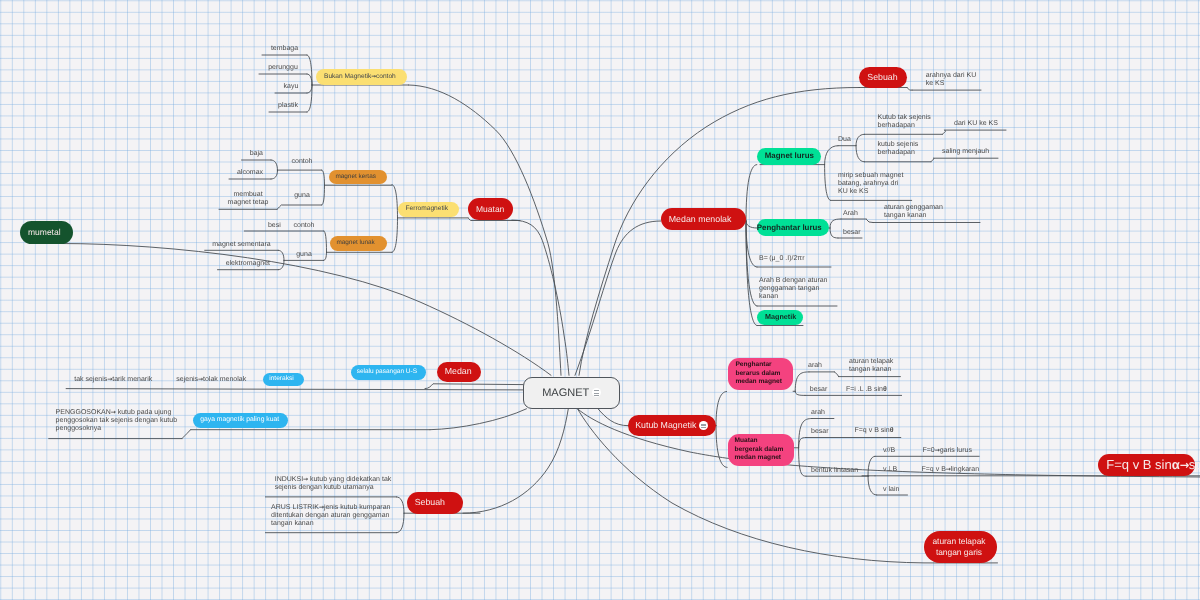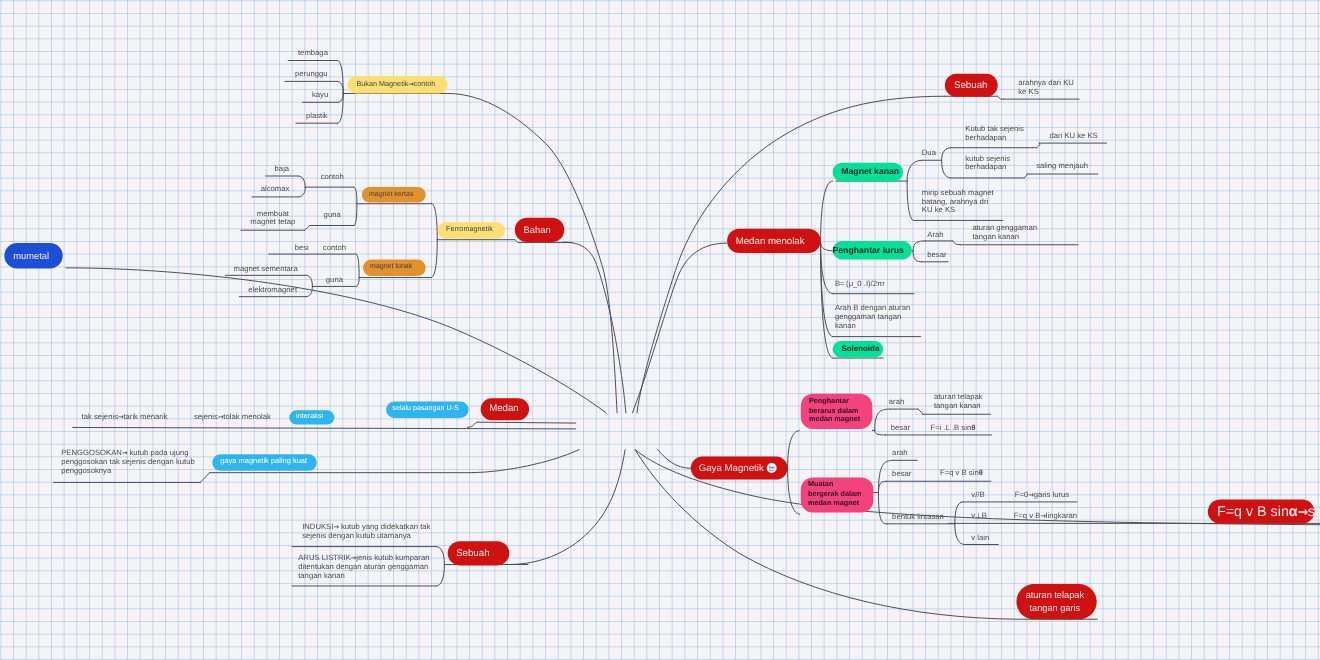--- a/index.html
+++ b/index.html
@@ -135,20 +135,28 @@
       <path d="M181.9 438.6L181.9 438.6Q181.9 438.6 186.9 433.6L190.6 429.7" fill="none" stroke="#4a4f55" stroke-width="0.9" stroke-linecap="round"></path>
       <path d="M190.6 429.7L430.0 429.7" fill="none" stroke="#4a4f55" stroke-width="0.9" stroke-linecap="round"></path>
       <path d="M430 429.7C460 429 500 421 526.5 408.8" fill="none" stroke="#4a4f55" stroke-width="0.9" stroke-linecap="round"></path>
       <path d="M265.4 496.9L396.5 496.9" fill="none" stroke="#4a4f55" stroke-width="0.9" stroke-linecap="round"></path>
       <path d="M265.4 532.7L396.5 532.7" fill="none" stroke="#4a4f55" stroke-width="0.9" stroke-linecap="round"></path>
       <path d="M396.5 496.9C401.1 496.9 404.0 502.4 404.0 513.2" fill="none" stroke="#4a4f55" stroke-width="0.9" stroke-linecap="round"></path>
       <path d="M396.5 532.7C401.1 532.7 404.0 526.1 404.0 513.2" fill="none" stroke="#4a4f55" stroke-width="0.9" stroke-linecap="round"></path>
       <path d="M404.0 513.2L480.0 513.2" fill="none" stroke="#4a4f55" stroke-width="0.9" stroke-linecap="round"></path>
       <path d="M463 513.2C500 513 530 495 548 468C560 450 565 428 568.3 408.8" fill="none" stroke="#4a4f55" stroke-width="0.9" stroke-linecap="round"></path>
     </svg>
+  <div class="central" id="central" style="left: 523.4px; top: 376.7px; width: 96.6px; height: 32.1px; font-size: 11px;">
+    <span>MAGNET</span>
+    <span class="noteicon" style="width: 9px; height: 9px;">
+        <i style="top: 2.2px;"></i>
+        <i style="top: 4.4px;"></i>
+        <i style="top: 6.6px;"></i>
+      </span>
+  </div>
 <div class="lbl" style="left: 262px; top: 44.7px; width: 45px; font-size: 7px; line-height: 1.16; text-align: center;">tembaga</div>
     <div class="lbl" style="left: 259px; top: 63.7px; width: 48px; font-size: 7px; line-height: 1.16; text-align: center;">perunggu</div>
     <div class="lbl" style="left: 275px; top: 82.7px; width: 32px; font-size: 7px; line-height: 1.16; text-align: center;">kayu</div>
     <div class="lbl" style="left: 269px; top: 101.7px; width: 38px; font-size: 7px; line-height: 1.16; text-align: center;">plastik</div>
     <div class="lbl" style="left: 241.5px; top: 149.7px; width: 29.5px; font-size: 7px; line-height: 1.16; text-align: center;">baja</div>
     <div class="lbl" style="left: 229px; top: 168.7px; width: 42px; font-size: 7px; line-height: 1.16; text-align: center;">alcomax</div>
     <div class="lbl" style="left: 281px; top: 157.5px; width: 42px; font-size: 7px; line-height: 1.16; text-align: center;">contoh</div>
     <div class="lbl" style="left: 219px; top: 190.9px; width: 58px; font-size: 7px; line-height: 1.16; text-align: center;">membuat
 magnet tetap</div>
     <div class="lbl" style="left: 281px; top: 191.5px; width: 42px; font-size: 7px; line-height: 1.16; text-align: center;">guna</div>
@@ -198,34 +206,34 @@
 penggosoknya</div>
     <div class="lbl" style="left: 274.7px; top: 475.5px; width: 170px; font-size: 7px; line-height: 1.16; text-align: left;">INDUKSI<span class="arw">→</span> kutub yang didekatkan tak
 sejenis dengan kutub utamanya</div>
     <div class="lbl" style="left: 271.1px; top: 503.5px; width: 175px; font-size: 7px; line-height: 1.16; text-align: left;">ARUS LISTRIK<span class="arw">→</span>jenis kutub kumparan
 ditentukan dengan aturan genggaman
 tangan kanan</div>
     <div class="node pill" style="left: 316px; top: 69px; width: 91px; height: 16px; background: rgb(251, 223, 114); color: rgb(67, 71, 76); font-size: 6.6px; padding: 0px 8px;"><span>Bukan Magnetik<span class="arw">→</span>contoh</span></div>
     <div class="node pill" style="left: 329.4px; top: 169.5px; width: 57.3px; height: 14px; background: rgb(226, 145, 47); color: rgb(63, 63, 63); font-size: 6.4px; padding: 0px 6px;"><span>magnet kertas</span></div>
     <div class="node pill" style="left: 330.4px; top: 236px; width: 56.3px; height: 14.8px; background: rgb(226, 145, 47); color: rgb(63, 63, 63); font-size: 6.4px; padding: 0px 6px;"><span>magnet lunak</span></div>
     <div class="node pill" style="left: 397.5px; top: 202px; width: 61px; height: 15px; background: rgb(251, 223, 114); color: rgb(67, 71, 76); font-size: 6.6px; padding: 0px 8px;"><span>Ferromagnetik</span></div>
-    <div class="node pill" style="left: 468px; top: 198px; width: 45px; height: 22px; background: rgb(207, 17, 17); color: rgb(247, 233, 233); font-size: 8.5px; padding: 0px 8px;"><span>Bahan</span></div>
-    <div class="node pill" style="left: 4px; top: 220.5px; width: 53px; height: 23px; background: #1d4ed8; color: rgb(247, 233, 233); font-size: 8.5px; padding: 0px 8px;"><span>mumetal</span></div>
+    <div class="node pill" style="left: 468px; top: 198px; width: 45px; height: 22px; background: rgb(207, 17, 17); color: rgb(247, 233, 233); font-size: 8.5px; padding: 0px 8px;"><span>Muatan</span></div>
+    <div class="node pill" style="left: 20px; top: 220.5px; width: 53px; height: 23px; background: #14532d; color: rgb(247, 233, 233); font-size: 8.5px; padding: 0px 8px;"><span>mumetal</span></div>
     <div class="node pill" style="left: 859.3px; top: 66.5px; width: 48px; height: 21px; background: rgb(207, 17, 17); color: rgb(247, 233, 233); font-size: 8.8px; padding: 0px 8px;"><span>Sebuah</span></div>
-    <div class="node pill" style="left: 756.8px; top: 147.5px; width: 64.5px; height: 17px; background: rgb(0, 224, 150); color: rgb(19, 42, 34); font-size: 7.9px; font-weight: bold; padding: 0px 8px;"><span>Magnet kanan</span></div>
+    <div class="node pill" style="left: 756.8px; top: 147.5px; width: 64.5px; height: 17px; background: rgb(0, 224, 150); color: rgb(19, 42, 34); font-size: 7.9px; font-weight: bold; padding: 0px 8px;"><span>Magnet lurus</span></div>
     <div class="node pill" style="left: 756.8px; top: 219px; width: 72px; height: 17px; background: rgb(0, 224, 150); color: rgb(19, 42, 34); font-size: 7.9px; font-weight: bold; padding: 0px 0;"><span>Penghantar lurus</span></div>
-    <div class="node pill" style="left: 757px; top: 310px; width: 46px; height: 15px; background: rgb(0, 224, 150); color: rgb(19, 42, 34); font-size: 7.2px; font-weight: bold; padding: 0px 8px;"><span>Solenoida</span></div>
+    <div class="node pill" style="left: 757px; top: 310px; width: 46px; height: 15px; background: rgb(0, 224, 150); color: rgb(19, 42, 34); font-size: 7.2px; font-weight: bold; padding: 0px 8px;"><span>Magnetik</span></div>
     <div class="node pill" style="left: 660.8px; top: 208px; width: 85px; height: 22px; background: rgb(207, 17, 17); color: rgb(247, 233, 233); font-size: 8.8px; padding: 0px 8px;"><span>Medan menolak</span></div>
     <div class="node pill" style="left: 728.4px; top: 358.2px; width: 65px; height: 31.5px; background: rgb(244, 66, 127); color: rgb(42, 17, 24); font-size: 6.6px; font-weight: bold; justify-content: flex-start; text-align: left; border-radius: 11px; line-height: 1.3; padding: 0px 7px;"><span>Penghantar
 berarus dalam
 medan magnet</span></div>
     <div class="node pill" style="left: 727.5px; top: 433.5px; width: 66px; height: 32.6px; background: rgb(244, 66, 127); color: rgb(42, 17, 24); font-size: 6.6px; font-weight: bold; justify-content: flex-start; text-align: left; border-radius: 11px; line-height: 1.3; padding: 0px 7px;"><span>Muatan
 bergerak dalam
 medan magnet</span></div>
-    <div class="node pill" style="left: 628.2px; top: 414.9px; width: 88.2px; height: 21.6px; background: rgb(207, 17, 17); color: rgb(247, 233, 233); font-size: 8.8px; padding: 0px 7px;"><span>Gaya Magnetik</span><span class="noteicon" style="width: 8.9px; height: 8.9px;"><i style="top: 3.2px; height: 1.2px;"></i><i style="top: 5.6px; height: 1.2px;"></i></span></div>
+    <div class="node pill" style="left: 628.2px; top: 414.9px; width: 88.2px; height: 21.6px; background: rgb(207, 17, 17); color: rgb(247, 233, 233); font-size: 8.8px; padding: 0px 7px;"><span>Kutub Magnetik</span><span class="noteicon" style="width: 8.9px; height: 8.9px;"><i style="top: 3.2px; height: 1.2px;"></i><i style="top: 5.6px; height: 1.2px;"></i></span></div>
     <div class="node pill" style="left: 1098.3px; top: 454.2px; width: 96.7px; height: 21.6px; background: rgb(207, 17, 17); color: rgb(247, 233, 233); font-size: 13px; padding: 4px 8px;"><span>F=q v B sin<span class="grk">α</span><span class="arw">→</span>spiral</span></div>
     <div class="node pill" style="left: 924.4px; top: 530.6px; width: 73.1px; height: 32.5px; background: rgb(207, 17, 17); color: rgb(247, 233, 233); font-size: 8.4px; line-height: 1.35; padding: 0px 8px;"><span>aturan telapak
 tangan garis</span></div>
     <div class="node pill" style="left: 263.2px; top: 372.5px; width: 40.8px; height: 13.2px; background: rgb(46, 181, 240); color: rgb(255, 255, 255); font-size: 6.6px; padding: 0px 6px;"><span>interaksi</span></div>
     <div class="node pill" style="left: 350.7px; top: 364.6px; width: 75.2px; height: 15.3px; background: rgb(46, 181, 240); color: rgb(255, 255, 255); font-size: 6.5px; padding: 0px 6px;"><span>selalu pasangan U-S</span></div>
     <div class="node pill" style="left: 436.7px; top: 362.1px; width: 43.9px; height: 19.5px; background: rgb(207, 17, 17); color: rgb(247, 233, 233); font-size: 8.8px; padding: 0px 8px;"><span>Medan</span></div>
     <div class="node pill" style="left: 193.2px; top: 413.2px; width: 94.9px; height: 14.6px; background: rgb(46, 181, 240); color: rgb(255, 255, 255); font-size: 6.8px; padding: 0px 7px;"><span>gaya magnetik paling kuat</span></div>
     <div class="node pill" style="left: 406.7px; top: 492.1px; width: 56.3px; height: 21.6px; background: rgb(207, 17, 17); color: rgb(247, 233, 233); font-size: 8.8px; padding: 0px 8px;"><span>Sebuah</span></div>
   </div>
 

